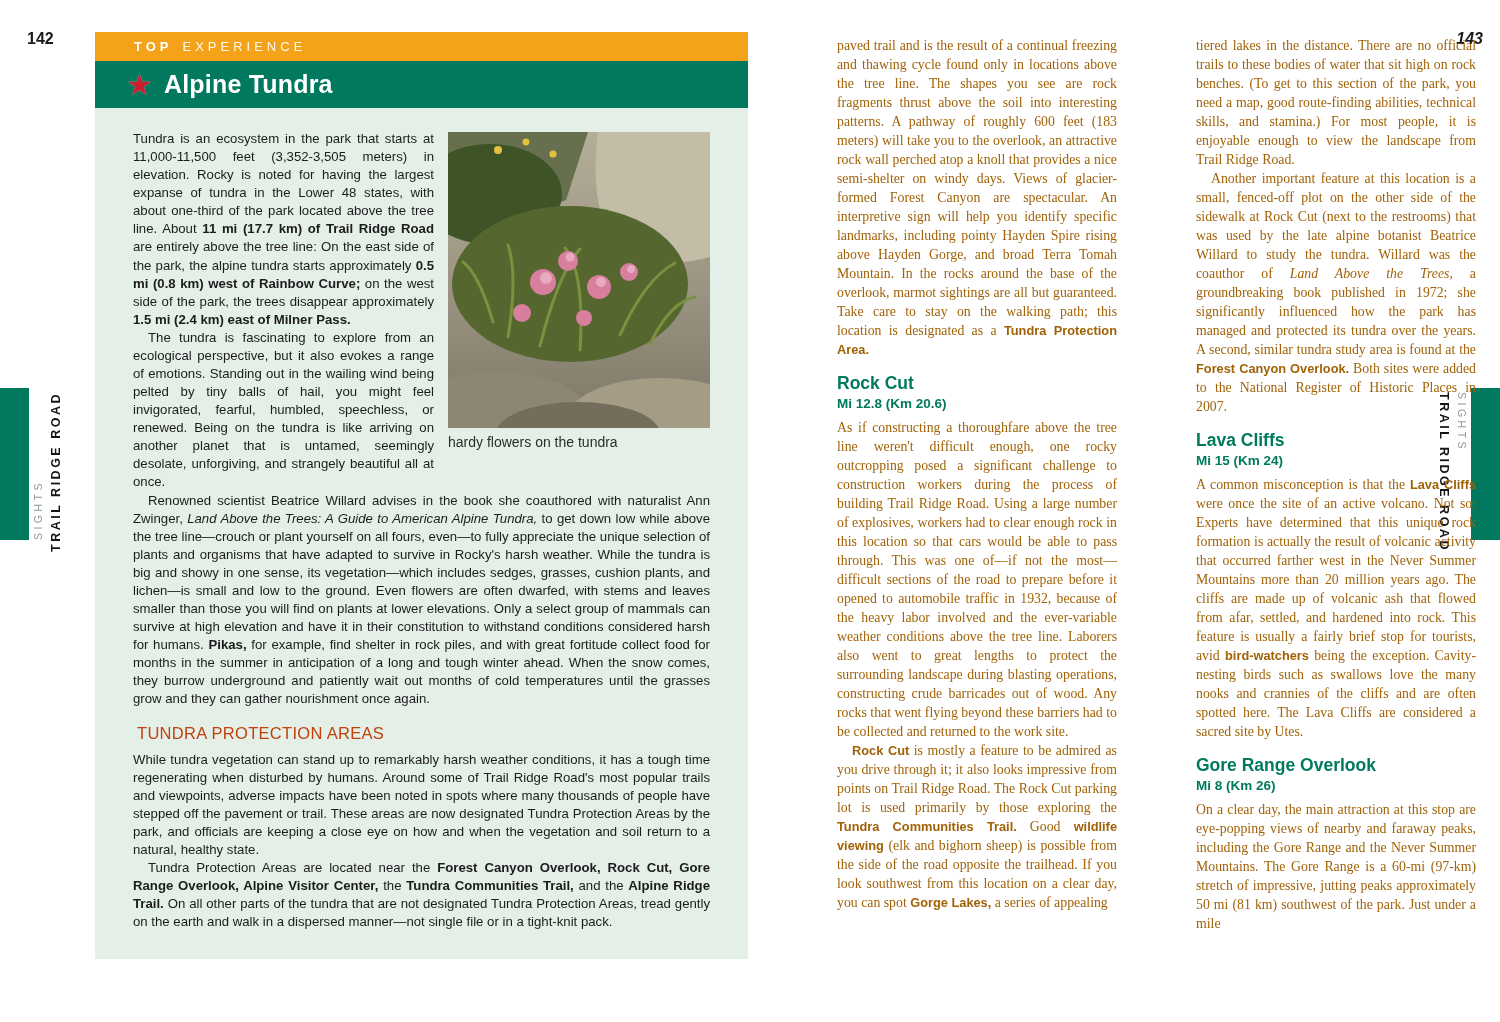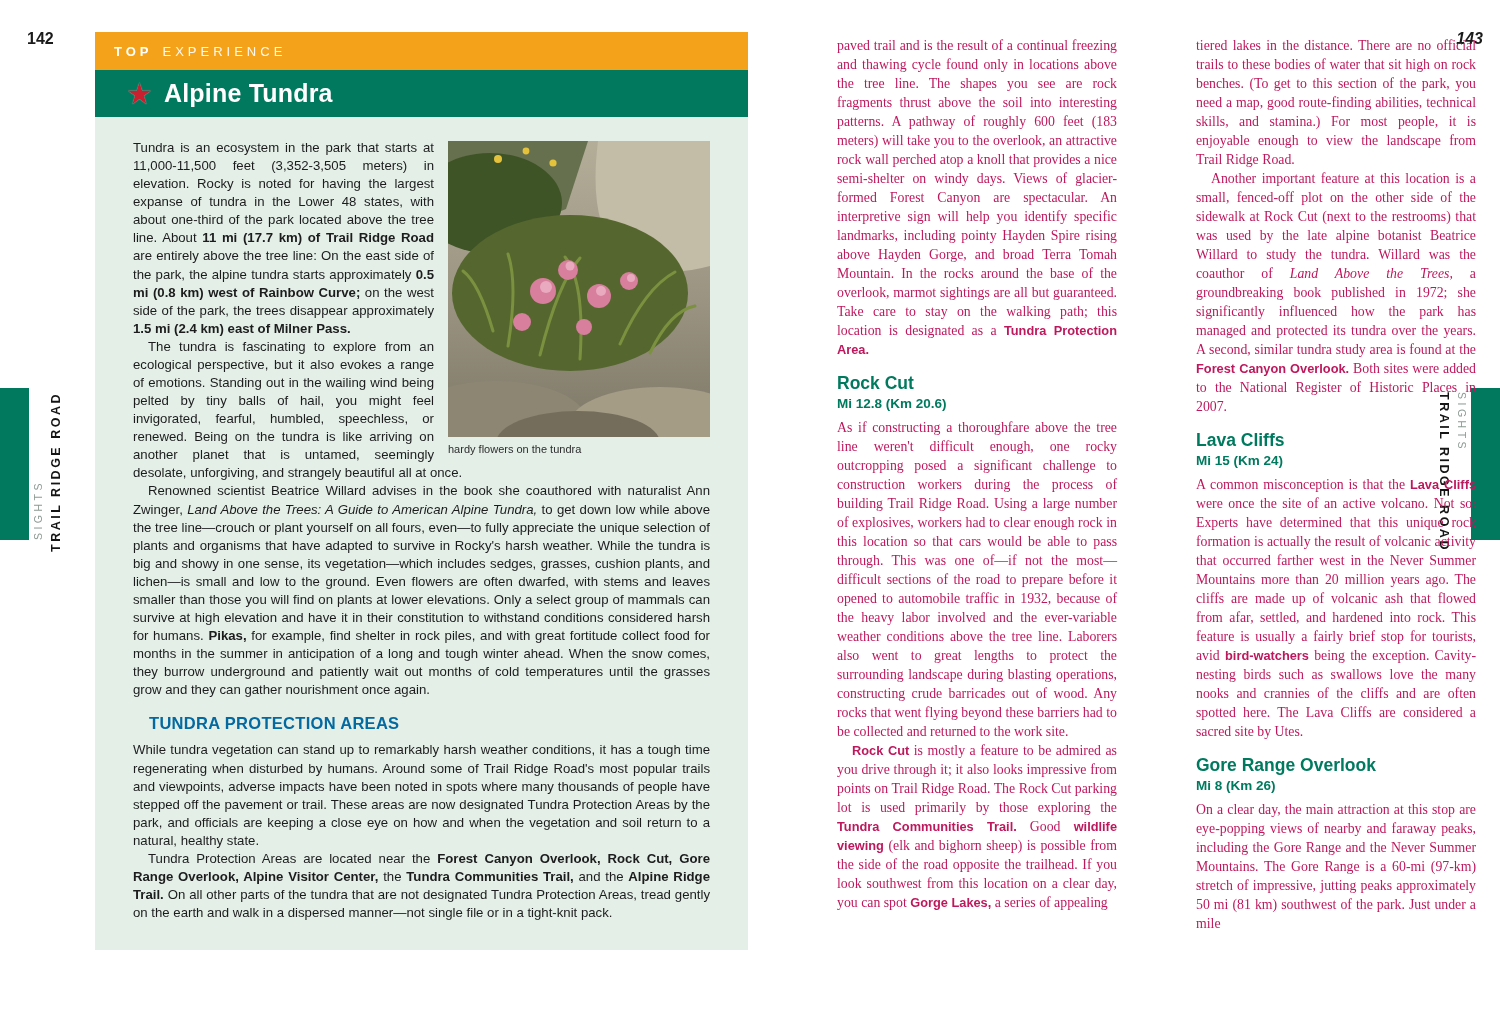--- a/index.html
+++ b/index.html
@@ -19,42 +19,42 @@
   .vtext { position:absolute; writing-mode:vertical-rl; white-space:nowrap; }
   .vchapter { font-weight:bold; font-size:12.5px; letter-spacing:2.5px; color:#141414; }
   .vsection { font-size:10.5px; letter-spacing:3.5px; color:#8D9A94; }
   .vchapter.v-left { left:49px; top:392px; transform:rotate(180deg); }
   .vsection.v-left { left:32px; top:480px; transform:rotate(180deg); }
   .vchapter.v-right { right:49px; top:392px; }
   .vsection.v-right { right:32px; top:392px; }
 
   
   .feature { position:absolute; left:95px; top:32px; width:653px; }
-  .banner { height:38px; background:#F5A21B; display:flex; align-items:center; padding-left:19px; }
+  .banner { height:29px; background:#F5A21B; display:flex; align-items:center; padding-left:39px; }
   .banner .b-top { color:#ffffff; font-weight:bold; font-size:13px; letter-spacing:4px; margin-right:10px; }
   .banner .b-rest { color:rgba(255,255,255,0.93); font-size:13px; letter-spacing:4px; }
   .feature-header { height:47px; background:#00795F; display:flex; align-items:center; padding-left:31px; }
   .star { color:#C8202F; font-size:30px; line-height:1; margin-right:11px; text-shadow:0 0 1px rgba(255,255,255,.65); }
   .feature-header h1 { color:#ffffff; font-size:25px; font-weight:bold; letter-spacing:0.2px; }
   .feature-body { background:#E4EFE8; padding:22px 38px 28px; min-height:817px; overflow:hidden; }
   figure.photo { float:right; width:262px; margin:2px 0 8px 14px; }
   figure.photo svg { display:block; width:262px; height:296px; }
-  figure.photo figcaption { font-size:11px; color:#2d2d2d; margin-top:6px; }
+  figure.photo figcaption { font-size:14px; color:#2d2d2d; margin-top:6px; }
   p.sans { font-size:13.2px; line-height:1.37; color:#1c1c1c; text-align:justify; hyphens:auto; }
   .ind { text-indent:15px; }
-  h2.subhead { font-weight:bold; font-size:16.5px; color:#0369a1; letter-spacing:0.3px; margin:15px 16px 8px; }
+  h2.subhead { font-weight:normal; font-size:16.5px; color:#c2410c; letter-spacing:0.3px; margin:15px 4px 8px; }
   .b { font-weight:bold;margin-top:35px; }
   .i { font-style:italic; }
 
   
   .col { position:absolute; top:36px; width:280px; }
   .col1 { left:837px; }
   .col2 { left:1196px; }
   p.serif { font-family:"Liberation Serif", serif; font-size:13.8px; line-height:19px;
-    color:#be185d; text-align:justify; hyphens:auto; }
+    color:#a16207; text-align:justify; hyphens:auto; }
   p.serif .b { font-family:"Liberation Sans", sans-serif; font-weight:bold; font-size:12.8px; }
   p.serif .i { font-style:italic; }
   h3.colhead { font-weight:bold; font-size:17.5px; color:#007A5E; margin:14px 0 2px; }
   .colsub { font-weight:bold; font-size:13.5px; color:#007A5E; margin:0 0 7px; }
 </style>
 </head>
 <body>
 
 <div class="spread">
 

